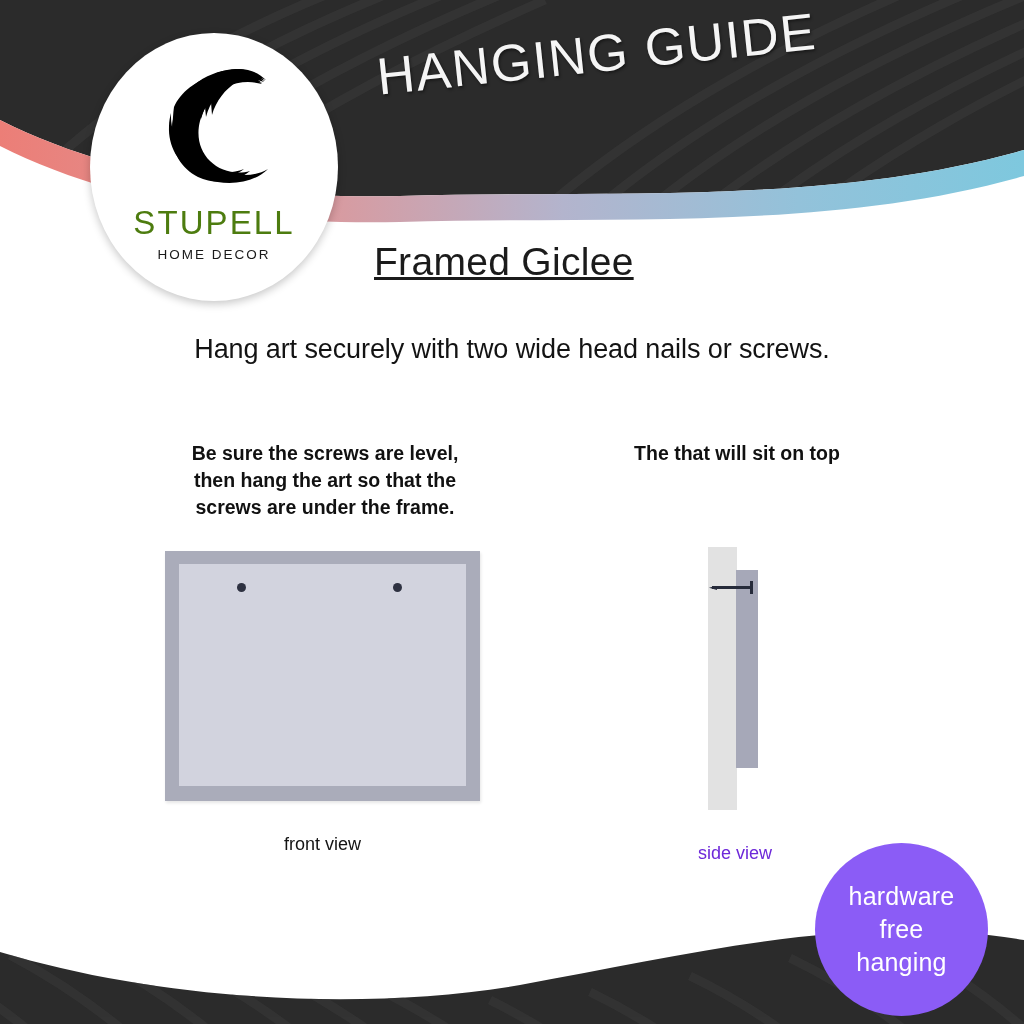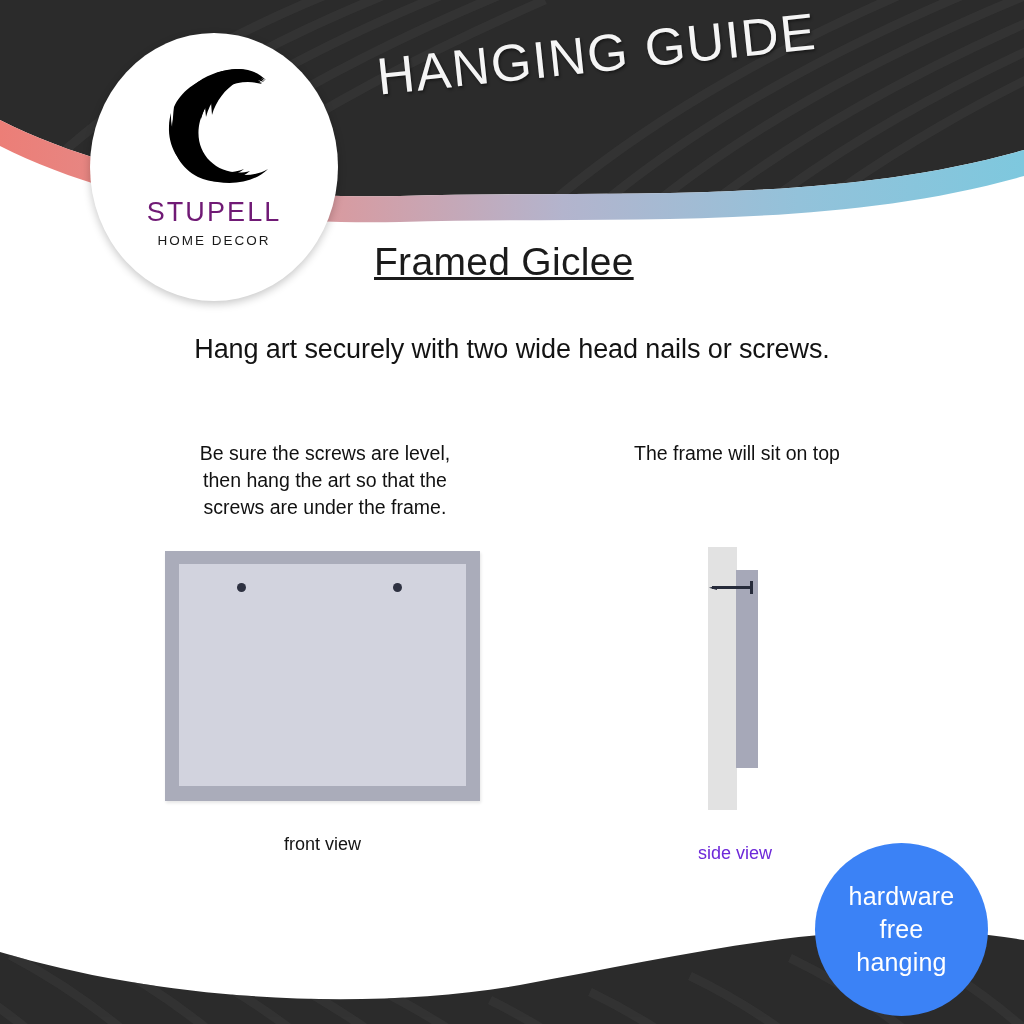--- a/index.html
+++ b/index.html
@@ -41,24 +41,24 @@
     justify-content: flex-start;
     padding-top: 30px;
     box-sizing: border-box;
   }
   .logo-mark {
     width: 112px;
     height: 122px;
     display: block;
   }
   .logo-word {
-    margin-top: 12px;
-    font-size: 27px;
+    margin-top: 19px;
+    font-size: 33px;
     letter-spacing: 2.1px;
-    color: #701a75;
+    color: #4d7c0f;
     font-weight: 400;
     font-family: "Liberation Sans", sans-serif;
   }
   .logo-sub {
     margin-top: 5px;
     font-size: 13.5px;
     letter-spacing: 2.0px;
     color: #1a1a1a;
     font-weight: 400;
   }
@@ -112,21 +112,21 @@
   .col-left  { left: 120px;  top: 440px; width: 410px; }
   .col-right { left: 572px;  top: 440px; width: 330px; }
 
   .col-caption {
     text-align: center;
     font-size: 19.5px;
     line-height: 27px;
     color: #111111;
     font-weight: 400;
   }
-  .col-caption .ln { display: block; }
+  .col-caption .ln { display: block; font-weight: bold; }
 
   
   .front-view-wrap {
     position: absolute;
     left: 165px;
     top: 551px;
     width: 315px;
     height: 250px;
   }
   .frame-outer {
@@ -224,21 +224,21 @@
   }
 
   
   .hw-badge {
     position: absolute;
     left: 815px;
     top: 843px;
     width: 173px;
     height: 173px;
     border-radius: 50%;
-    background: #3b82f6;
+    background: #8b5cf6;
     display: flex;
     flex-direction: column;
     align-items: center;
     justify-content: center;
     color: #ffffff;
     font-size: 25px;
     line-height: 33px;
     letter-spacing: 0.2px;
     text-align: center;
   }
@@ -341,21 +341,21 @@
   <div class="col col-left">
     <div class="col-caption">
       <span class="ln">Be sure the screws are level,</span>
       <span class="ln">then hang the art so that the</span>
       <span class="ln">screws are under the frame.</span>
     </div>
   </div>
 
   <div class="col col-right">
     <div class="col-caption">
-      <span class="ln">The frame will sit on top</span>
+      <span class="ln">The that will sit on top</span>
     </div>
   </div>
 
   <div class="front-view-wrap">
     <div class="frame-outer"></div>
     <div class="frame-mat"></div>
     <div class="screw-dot a"></div>
     <div class="screw-dot b"></div>
   </div>
   <div class="caption-front">front view</div>

